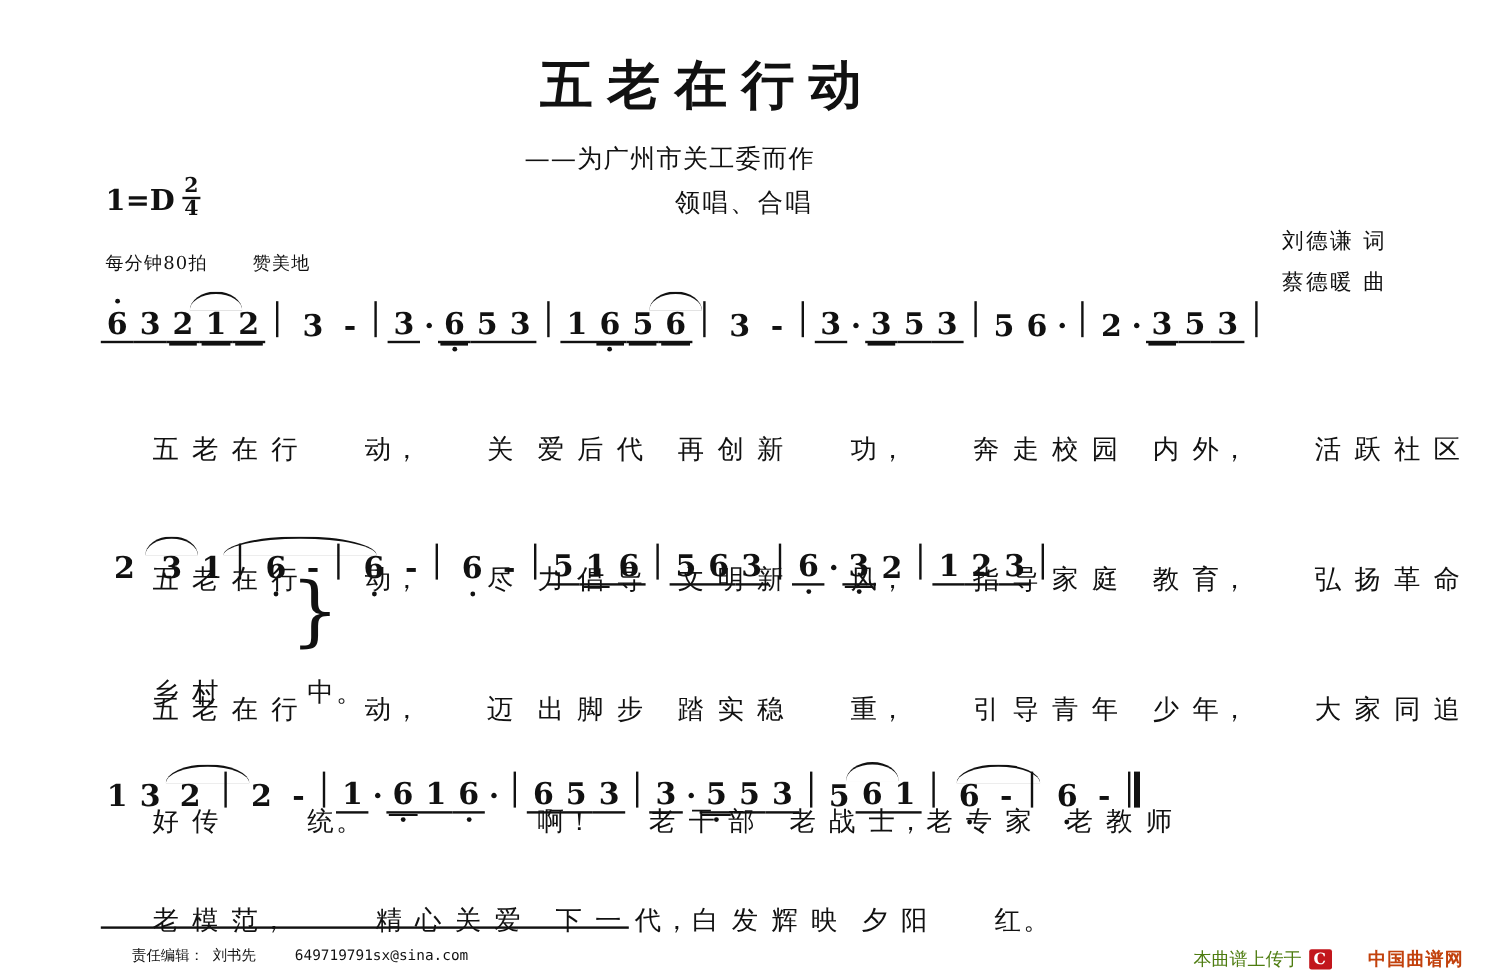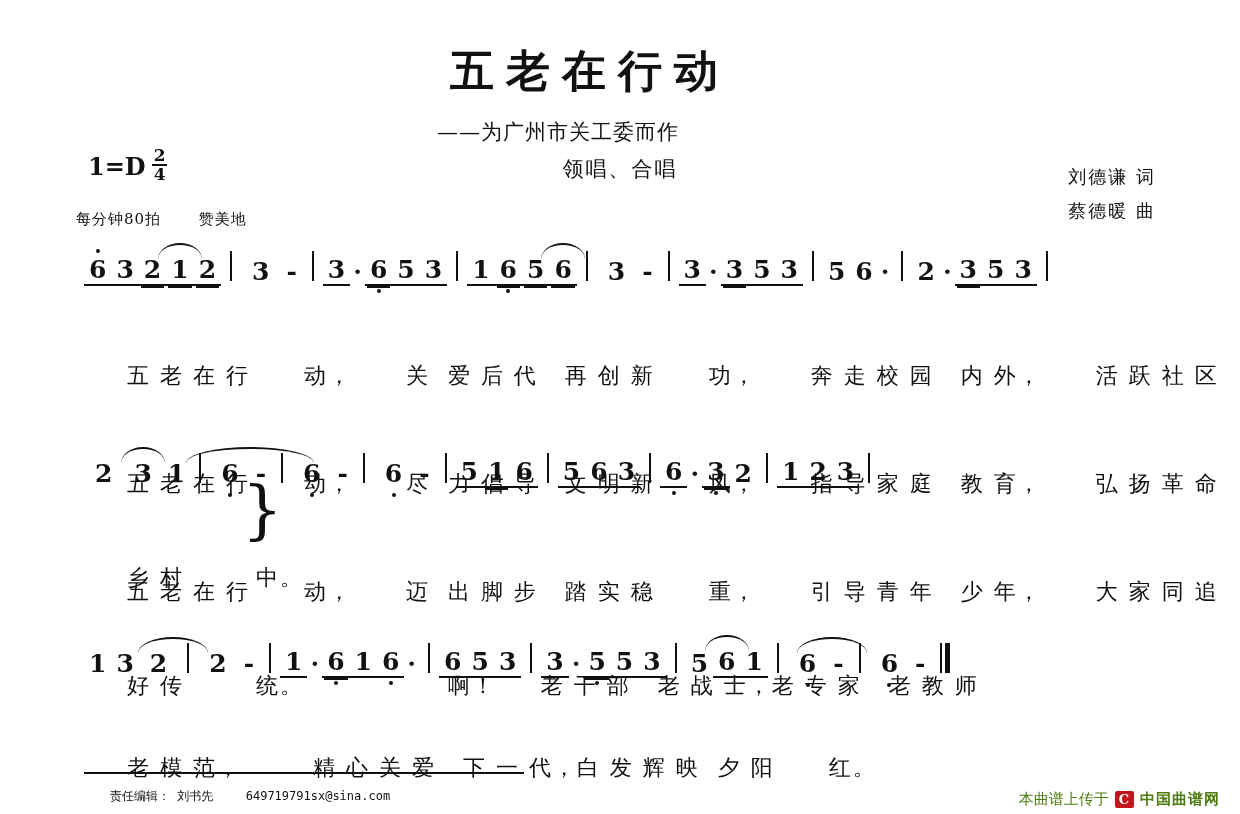--- a/index.html
+++ b/index.html
@@ -28,27 +28,27 @@
   .keysig{
     position:absolute;top:148px;left:88px;
     font-family:"DejaVu Serif", serif;font-size:24px;font-weight:700;
     display:flex;align-items:center;gap:6px;
   }
   .frac{display:inline-flex;flex-direction:column;align-items:center;line-height:1.0;font-size:17px;transform:translateY(-1px);}
   .frac .num{border-bottom:2px solid #111;padding:0 2px;}
   .frac .den{padding:0 2px;}
 
   .tempo{
-    position:absolute;top:210px;left:76px;
+    position:absolute;top:210px;left:88px;
     font-family:"DejaVu Serif", serif;font-size:15px;letter-spacing:1px;
     white-space:nowrap;
   }
 
   .credits{
-    position:absolute;top:160px;right:84px;text-align:right;
+    position:absolute;top:185px;right:84px;text-align:right;
     font-family:"DejaVu Serif", serif;font-size:18px;line-height:34px;
   }
   .credits div{letter-spacing:2px;}
 
   
   .system{position:absolute;left:84px;width:1072px;}
   .sys1{top:238px;}
   .sys2{top:440px;}
   .sys3{top:630px;}
 
@@ -117,21 +117,21 @@
   .brand{
     position:absolute;right:20px;top:790px;display:flex;align-items:center;gap:6px;
     font-family:"DejaVu Serif", serif;font-size:15px;
   }
   .brand .pre{color:#4d7c0f;}
   .brand .logo{
     display:inline-flex;align-items:center;justify-content:center;
     background:#c2161c;color:#fff;font-weight:700;font-size:13px;
     padding:1px 4px;border-radius:2px;letter-spacing:1px;
   }
-  .brand .site{color:#4d7c0f;font-weight:700;letter-spacing:1px;}
+  .brand .site{color:#c2410c;font-weight:700;letter-spacing:1px;margin-left:24px;}
 </style>
 </head>
 <body>
 
 <div class="sheet">
 
   <div class="title">五老在行动</div>
   <div class="subtitle">——为广州市关工委而作</div>
   <div class="subtitle2">领唱、合唱</div>
 

